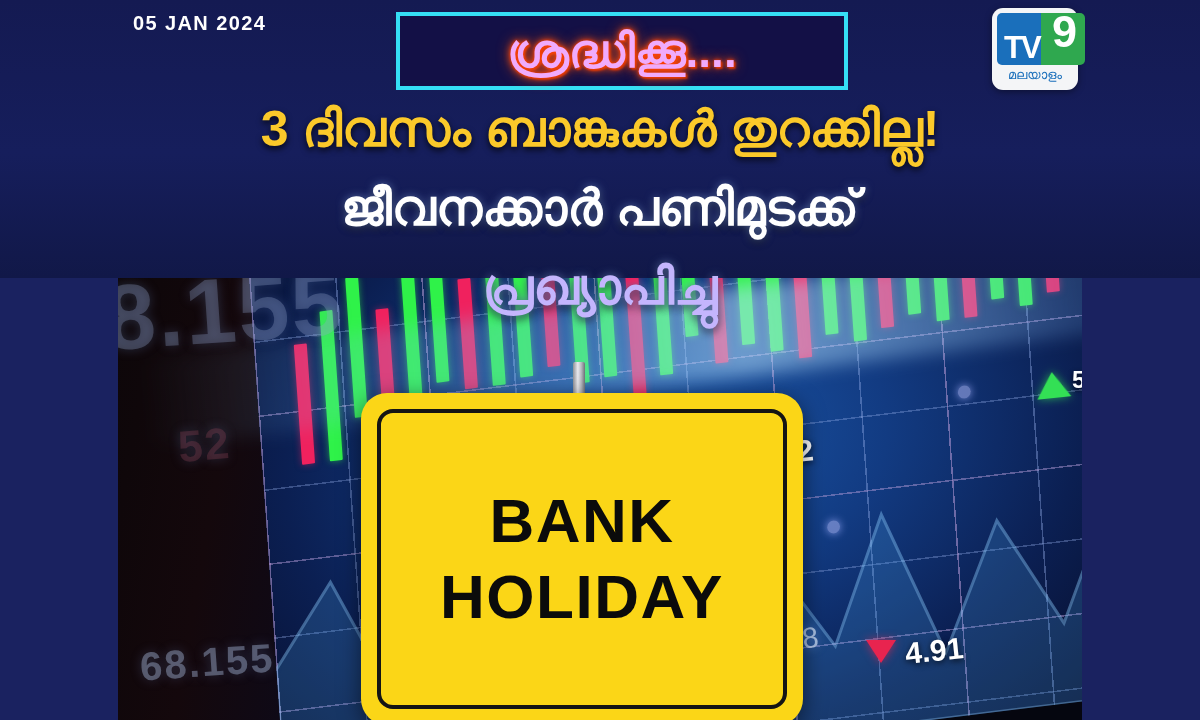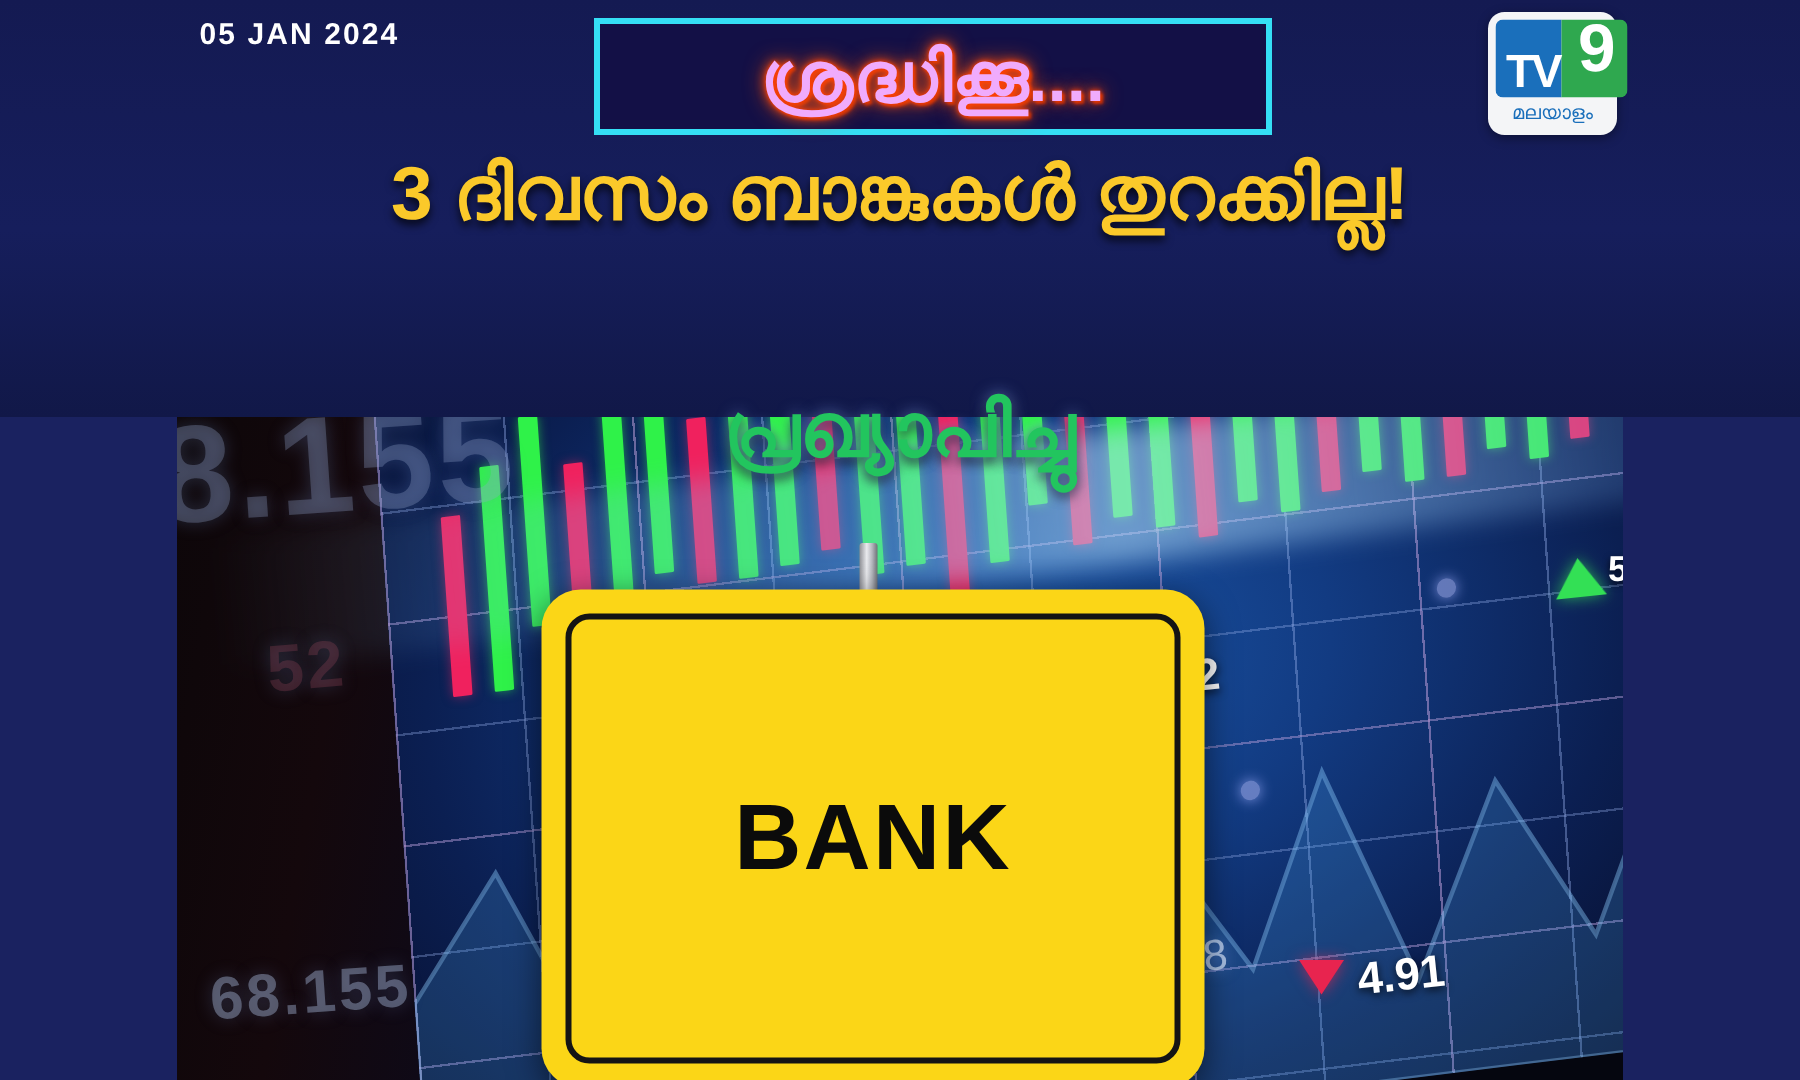--- a/index.html
+++ b/index.html
@@ -228,21 +228,21 @@
   }
   #headline-1 {
     top: 104px; font-size: 50px; color: #fbc92a;
     text-shadow: 0 3px 6px rgba(0,0,0,.75);
   }
   #headline-2 {
     top: 183px; font-size: 50px; color: #ffffff;
     text-shadow: 0 0 9px rgba(140,175,255,.55), 0 3px 7px rgba(0,0,0,.8);
   }
   #headline-3 {
-    top: 262px; font-size: 50px; color: #22c55e;
+    top: 262px; font-size: 50px; color: #c4b5fd;
     text-shadow: 0 0 10px rgba(140,175,255,.6), 0 3px 8px rgba(0,0,0,.85);
   }
 </style>
 </head>
 <body>
 
 <div id="card">
 
   <div id="photo">
 
@@ -314,20 +314,21 @@
     </div>
 
     <div class="tri-up" style="position:absolute; left:918px; top:372px; transform:rotate(-6deg);"></div>
     <div class="edge-marker" style="left:954px; top:366px;">5</div>
 
     <div id="sign-post"></div>
     <div id="sign">
       <div id="sign-inner"></div>
       <div id="sign-text">
         <span>BANK</span>
+        <span>HOLIDAY</span>
       </div>
     </div>
   </div>
 
   <div class="margin-bar" id="margin-left"></div>
   <div class="margin-bar" id="margin-right"></div>
 
   <div id="header">
 
     <div id="date-label">05 JAN 2024</div>
@@ -340,17 +341,18 @@
       <div id="logo-tiles">
         <div class="logo-half-blue"></div>
         <div class="logo-half-green"></div>
         <div id="logo-tv">TV</div>
         <div id="logo-9">9</div>
       </div>
       <div id="logo-sub">മലയാളം</div>
     </div>
 
     <div class="headline" id="headline-1">3 ദിവസം ബാങ്കുകൾ തുറക്കില്ല!</div>
+    <div class="headline" id="headline-2">ജീവനക്കാർ പണിമുടക്ക്</div>
   </div>
 
   <div class="headline" id="headline-3">പ്രഖ്യാപിച്ചു</div>
 
 </div>
 
 </body></html>

